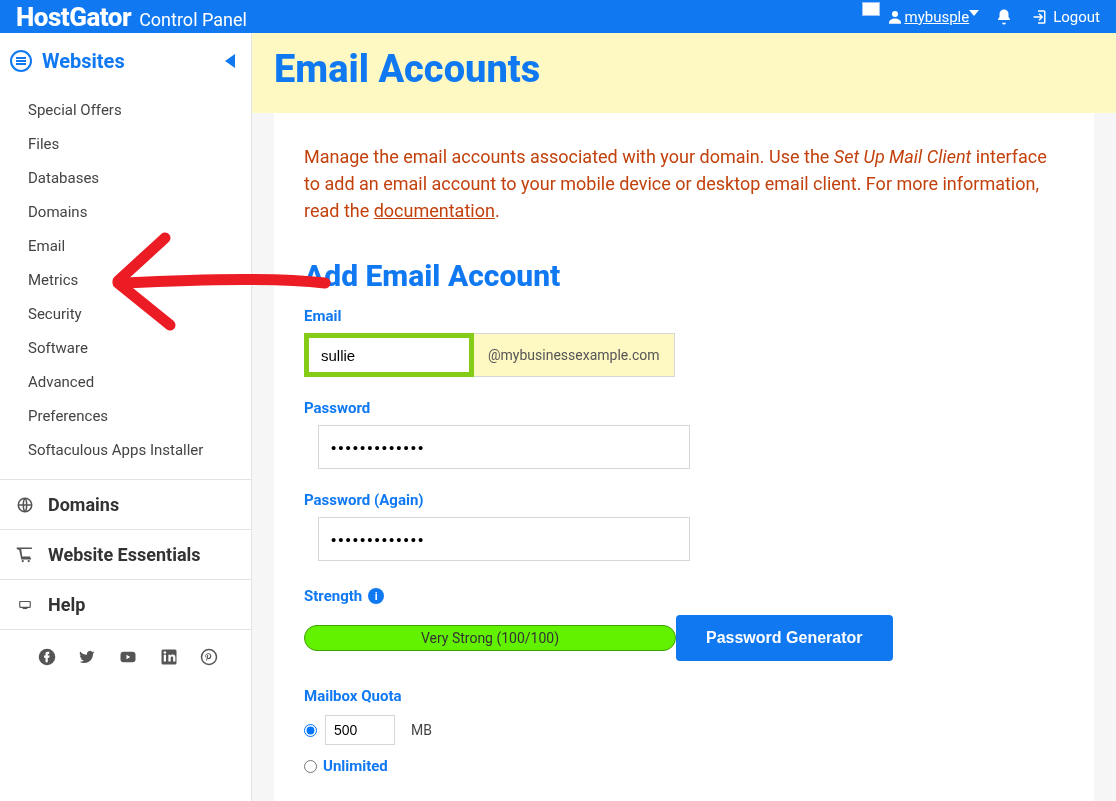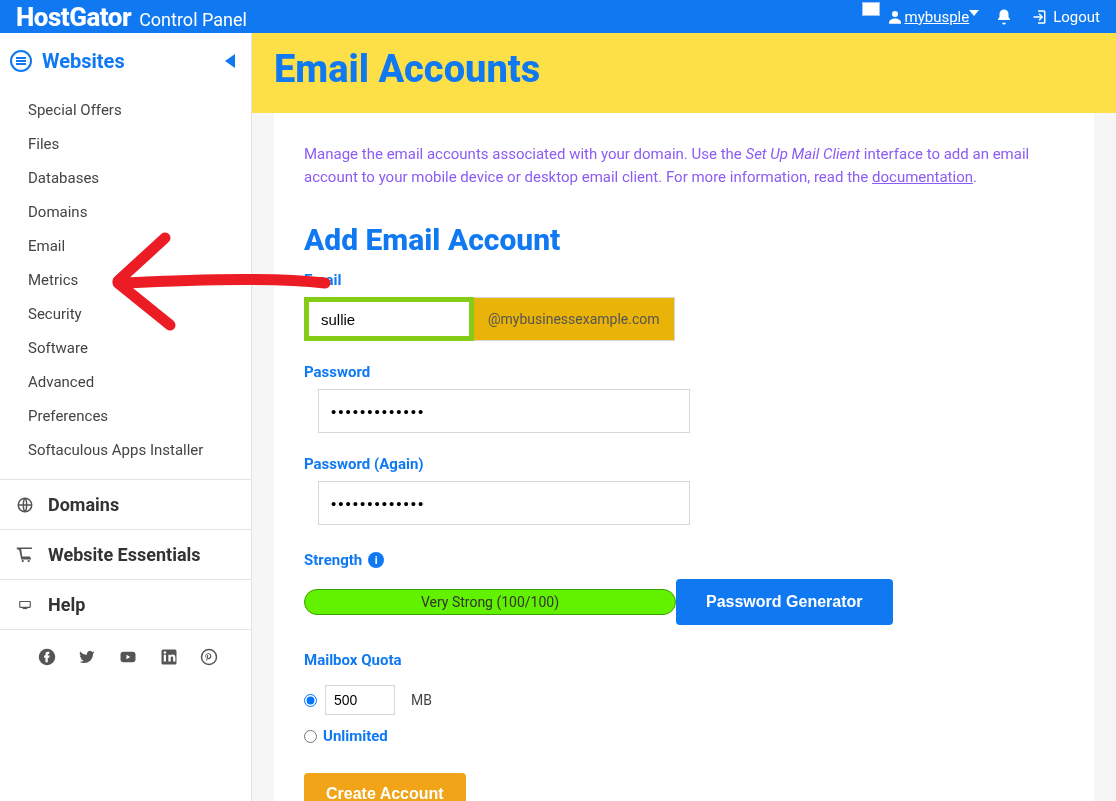--- a/index.html
+++ b/index.html
@@ -31,41 +31,41 @@
 .side-items { padding: 4px 0 12px 0; }
 .side-item { padding: 8px 16px 8px 28px; color: #444; font-size: 15px; cursor: pointer; }
 
 .side-section { display: flex; align-items: center; gap: 14px; padding: 14px 16px; border-top: 1px solid #e3e3e3; color: #333; font-size: 18px; font-weight: 700; cursor: pointer; }
 .side-section-icon { width: 18px; height: 18px; display: inline-flex; align-items: center; justify-content: center; color: #555; }
 
 .social-row { display: flex; gap: 22px; padding: 18px 10px 18px 38px; color: #555; border-top: 1px solid #e3e3e3; }
 
 .main { flex: 1; background: #f6f6f6; }
 .main-inner { padding: 0 0 40px 0; }
-.page-title { font-size: 38px; font-weight: 800; color: #1079f2; padding: 14px 22px 22px 22px; background: #fde047; }
+.page-title { font-size: 38px; font-weight: 800; color: #1079f2; padding: 14px 22px 22px 22px; background: #fef9c3; }
 .panel { background: #fff; margin: 0 22px; padding: 30px 30px 30px 30px; }
-.intro { font-size: 15px; color: #8b5cf6; line-height: 1.5; }
+.intro { font-size: 18px; color: #c2410c; line-height: 1.5; }
 .intro .italic { font-style: italic; }
 .intro .doc-link { text-decoration: underline; cursor: pointer; }
 
 .section-title { font-size: 30px; font-weight: 800; color: #1079f2; margin-top: 34px; margin-bottom: 14px; }
 .field-label { color: #1079f2; font-size: 15px; font-weight: 700; margin-top: 12px; margin-bottom: 8px; display: flex; align-items: center; gap: 6px; }
 .info-icon { width: 16px; height: 16px; background: #1079f2; border-radius: 50%; color: #fff; font-size: 11px; font-weight: 700; display: inline-flex; align-items: center; justify-content: center; }
 
 .email-row { display: flex; }
 .email-local { width: 170px; height: 44px; border: 5px solid #84cc16; padding: 0 12px; font-size: 15px; }
-.email-domain { background: #eab308; border: 1px solid #d6d6d6; border-left: 0; padding: 0 14px; display: flex; align-items: center; font-size: 14px; color: #555; }
+.email-domain { background: #fef9c3; border: 1px solid #d6d6d6; border-left: 0; padding: 0 14px; display: flex; align-items: center; font-size: 14px; color: #555; }
 
 .pwd-input { width: 372px; height: 44px; border: 1px solid #d6d6d6; padding: 0 12px; font-size: 15px; margin-left: 14px; letter-spacing: 2px; }
 
 .strength-row { display: flex; align-items: center; margin-top: 10px; }
 .strength-bar { width: 372px; background: #62f200; border: 1px solid #3aa000; border-radius: 14px; height: 26px; display: flex; align-items: center; justify-content: center; font-size: 14px; color: #333; }
 .pwd-gen-btn { background: #1079f2; color: #fff; border: none; padding: 14px 30px; font-size: 16px; font-weight: 600; border-radius: 4px; cursor: pointer; }
 
-.quota-row { display: flex; align-items: center; gap: 8px; margin-top: 16px; }
+.quota-row { display: flex; align-items: center; gap: 8px; margin-top: 10px; }
 .quota-input { width: 70px; height: 30px; border: 1px solid #d6d6d6; padding: 0 8px; font-size: 14px; text-align: left; }
 .quota-unit { font-size: 14px; color: #444; margin-left: 8px; }
 
 .radio-row { display: flex; align-items: center; gap: 6px; margin-top: 12px; }
 .unlimited-label { color: #1079f2; font-size: 15px; font-weight: 700; }
 
 .create-btn { background: #f1a417; color: #fff; border: none; padding: 12px 22px; font-size: 16px; font-weight: 700; border-radius: 4px; margin-top: 28px; cursor: pointer; }
 
 
 .arrow-canvas { position: absolute; left: 100px; top: 190px; pointer-events: none; }

